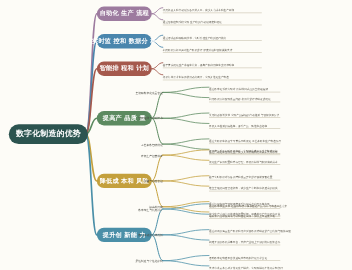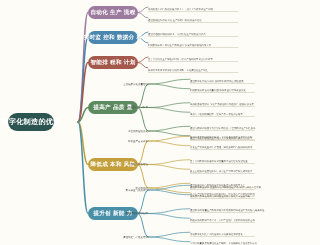--- a/index.html
+++ b/index.html
@@ -88,21 +88,21 @@
       <path d="M138,213.5 C143,213.5 143,190 148,190" fill="none" stroke="#4a8fa8" stroke-width="0.9" stroke-linecap="round"></path>
       <path d="M148,190 C169,190 169,185.25 190,185.25" fill="none" stroke="#4a8fa8" stroke-width="0.7" stroke-linecap="round"></path>
       <path d="M148,190 C169,190 169,194.75 190,194.75" fill="none" stroke="#4a8fa8" stroke-width="0.7" stroke-linecap="round"></path>
       <path d="M138,213.5 C143,213.5 143,213.5 148,213.5" fill="none" stroke="#4a8fa8" stroke-width="0.9" stroke-linecap="round"></path>
       <path d="M148,213.5 C169,213.5 169,208.75 190,208.75" fill="none" stroke="#4a8fa8" stroke-width="0.7" stroke-linecap="round"></path>
       <path d="M148,213.5 C169,213.5 169,218.25 190,218.25" fill="none" stroke="#4a8fa8" stroke-width="0.7" stroke-linecap="round"></path>
       <path d="M138,213.5 C143,213.5 143,237 148,237" fill="none" stroke="#4a8fa8" stroke-width="0.9" stroke-linecap="round"></path>
       <path d="M148,237 C169,237 169,232.25 190,232.25" fill="none" stroke="#4a8fa8" stroke-width="0.7" stroke-linecap="round"></path>
       <path d="M148,237 C169,237 169,241.75 190,241.75" fill="none" stroke="#4a8fa8" stroke-width="0.7" stroke-linecap="round"></path>
     </svg>
-  <div class="node root" id="root-node" style="left: 8px; top: 113px; width: 46px; height: 18px;">数字化制造的优势</div>
+  <div class="node root" id="root-node" style="left: 8px; top: 113px; width: 72px; height: 18px;">数字化制造的优势</div>
   <div id="branch-layer">
       <div class="node branch" style="left: 88px; top: 6px; width: 50px; height: 13px; background: rgb(157, 123, 159);">自动化 生产 流程</div>
       <div class="node leaf" style="left: 148px; top: 2.5px; width: 150px; height: 9px; transform: scale(0.6); transform-origin: left bottom;">使用机器人和自动化设备代替人工，减少人力成本和生产周期</div>
       <div class="node leaf" style="left: 148px; top: 13.5px; width: 150px; height: 9px; transform: scale(0.6); transform-origin: left bottom;">通过智能控制系统实现 生产线的自动化调度和优化</div>
       <div class="node branch" style="left: 88px; top: 31px; width: 50px; height: 13px; background: rgb(74, 134, 173);">实时监 控和 数据分 析</div>
       <div class="node leaf" style="left: 148px; top: 27.5px; width: 150px; height: 9px; transform: scale(0.6); transform-origin: left bottom;">通过传感器和物联网技术，实时监控生产线的运行状态</div>
       <div class="node leaf" style="left: 148px; top: 38.5px; width: 150px; height: 9px; transform: scale(0.6); transform-origin: left bottom;">利用数据分析工具对生产数据进行 深度挖掘和智能决策支持</div>
       <div class="node branch" style="left: 88px; top: 56px; width: 50px; height: 13px; background: rgb(165, 89, 77);">智能排 程和 计划</div>
       <div class="node leaf" style="left: 148px; top: 52.5px; width: 150px; height: 9px; transform: scale(0.6); transform-origin: left bottom;">基于算法优化生产排程和计划，提高产能利用率和交付准时率</div>
       <div class="node leaf" style="left: 148px; top: 63.5px; width: 150px; height: 9px; transform: scale(0.6); transform-origin: left bottom;">根据订单需求和资源状况动态调整，实现柔性化生产制造</div>

